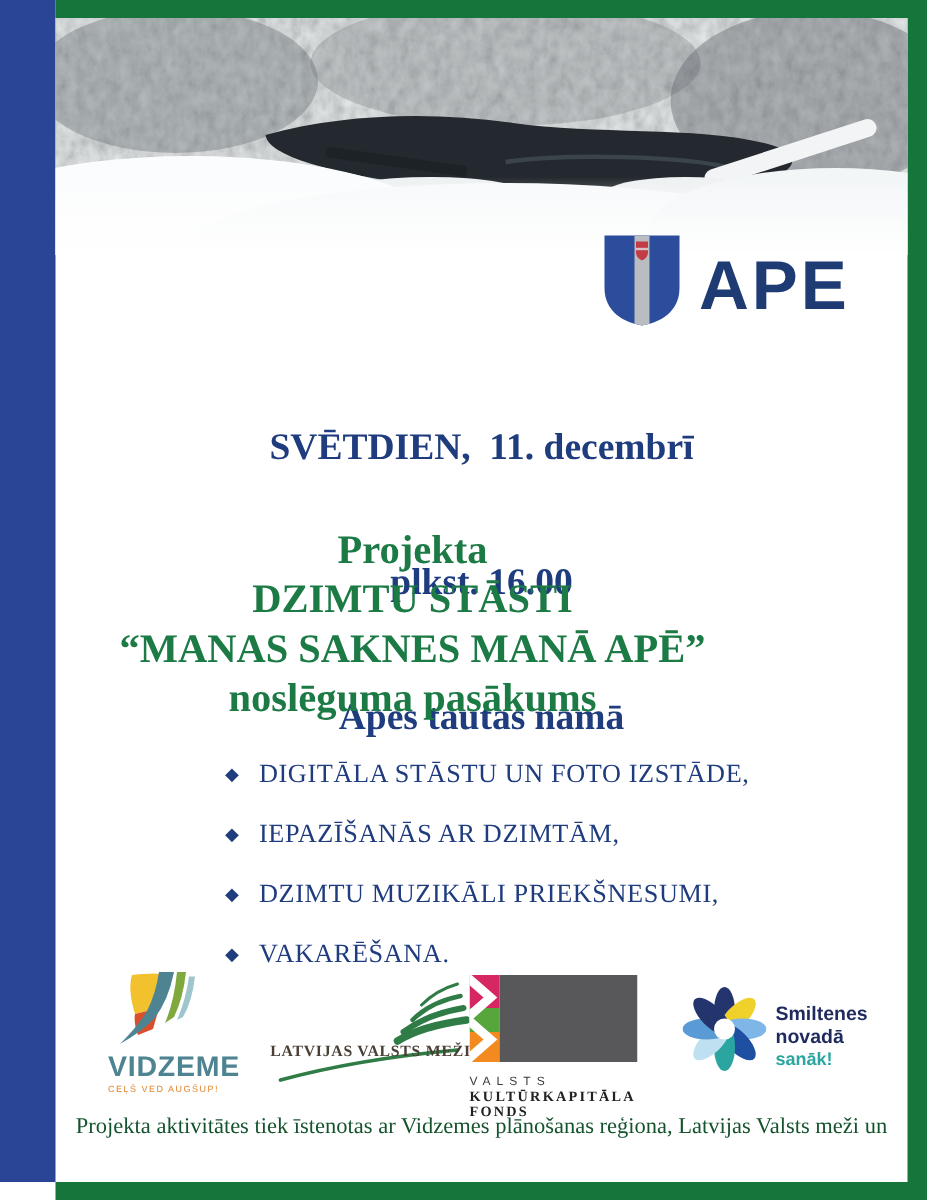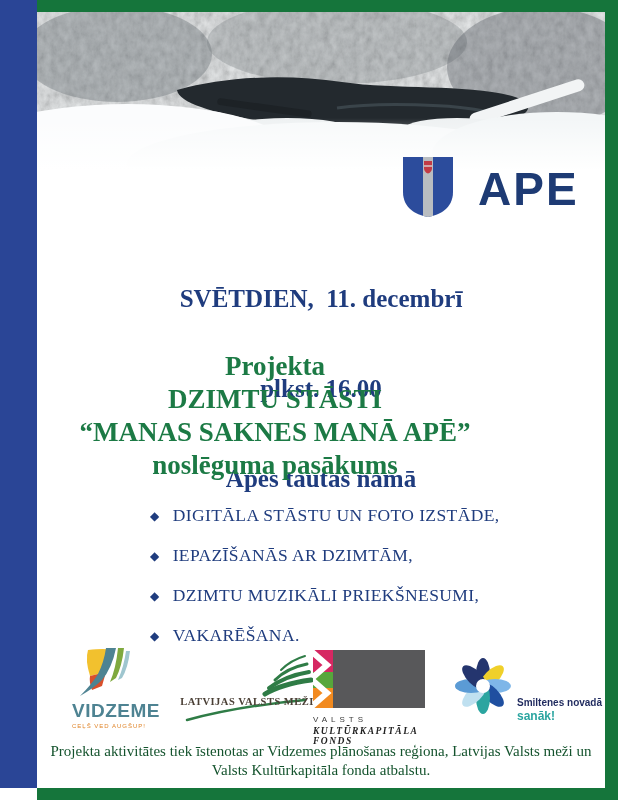--- a/index.html
+++ b/index.html
@@ -11,21 +11,21 @@
   .bar-left   { position:absolute; left:0; top:0; width:37px; height:788px; background:#2A4596; }
   .bar-top    { position:absolute; left:37px; top:0; right:0; height:12px; background:#15753B; }
   .bar-right  { position:absolute; right:0; top:0; width:13px; height:800px; background:#15753B; }
   .bar-bottom { position:absolute; left:37px; bottom:0; right:0; height:12px; background:#15753B; }
 
   
   .photo { position:absolute; left:37px; top:12px; width:568px; height:158px; }
   .photo svg { display:block; width:100%; height:100%; }
 
   
-  .ape-logo { position:absolute; left:402px; top:156px; display:flex; align-items:center; gap:24px; }
+  .ape-logo { position:absolute; left:402px; top:156px; display:flex; align-items:center; gap:12px; }
   .ape-word {
     font-family:"Liberation Sans", sans-serif; font-weight:bold; font-size:46px;
     color:#1E3B74; letter-spacing:2px; line-height:1;
   }
 
   
   .event-block {
     position:absolute; left:37px; top:224px; width:568px; text-align:center;
     color:#1F3C7E; font-weight:bold; font-size:25px; line-height:30px; white-space:pre-wrap;
   }
@@ -43,24 +43,24 @@
   
   .sponsors { position:absolute; left:37px; top:646px; width:568px; height:92px; }
   .sponsor { position:absolute; }
   .vidzeme-block { left:35px; top:2px; width:110px; text-align:left; }
   .vidzeme-name { font-family:"Liberation Sans", sans-serif; font-weight:bold; font-size:19px; color:#4E8392; letter-spacing:0.5px; margin-top:-2px; }
   .vidzeme-tagline { font-family:"Liberation Sans", sans-serif; font-size:6px; color:#E0862C; letter-spacing:1px; margin-top:1px; }
   .lvm-block { left:142px; top:6px; width:136px; height:74px;text-decoration:underline; }
   .lvm-name { position:absolute; left:0; top:44px; width:136px; text-align:center; font-weight:bold; font-size:10.5px; color:#4A3F35; letter-spacing:0.5px; }
   .vkkf-block { left:276px; top:4px; width:114px; text-align:left; }
   .vkkf-line1 { font-family:"Liberation Sans", sans-serif; font-size:8px; color:#3A3A3A; letter-spacing:4px; margin-top:3px; }
-  .vkkf-line2 { font-weight:bold; font-size:9.5px; color:#222; letter-spacing:1.5px; margin-top:2px;font-style:italic; }
+  .vkkf-line2 { font-weight:bold; font-size:9.5px; color:#222; letter-spacing:1.5px; margin-top:2px; }
   .smiltene-block { left:418px; top:12px; width:150px; height:60px; }
   .smiltene-text { position:absolute; left:62px; top:10px; font-family:"Liberation Sans", sans-serif; }
-  .smiltene-line1 { font-weight:bold; font-size:10px; color:#1F2A5E;margin-top:29px; }
+  .smiltene-line1 { font-weight:bold; font-size:13px; color:#1F2A5E; }
   .smiltene-line2 { font-weight:bold; font-size:12px; color:#2BA5A0; margin-top:1px; }
 
   
   .footer {
     position:absolute; left:37px; top:742px; width:568px; text-align:center;
     color:#14532d; font-size:15px; line-height:19px;
   }
 </style>
 </head>
 <body>
@@ -218,15 +218,14 @@
       <div class="smiltene-text">
         <div class="smiltene-line1">Smiltenes novadā</div>
         <div class="smiltene-line2">sanāk!</div>
       </div>
     </div>
 
   </div>
 
   <div class="footer">
     <div>Projekta aktivitātes tiek īstenotas ar Vidzemes plānošanas reģiona, Latvijas Valsts meži un</div>
-    <div>Valsts Kultūrkapitāla fonda atbalstu.</div>
   </div>
 </div>
 
 </body></html>

